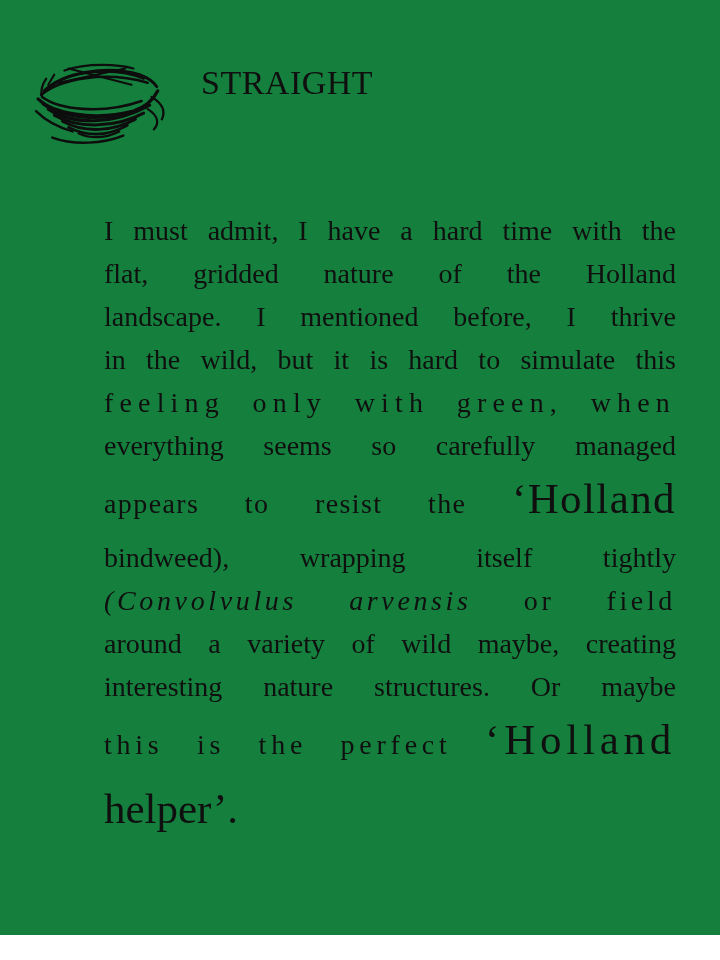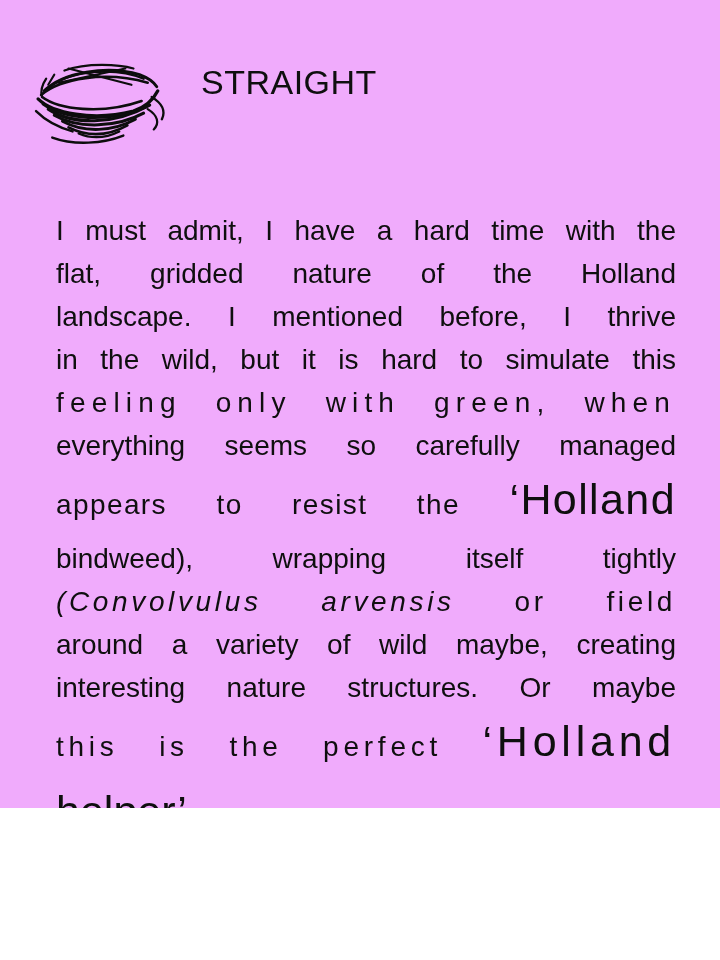--- a/index.html
+++ b/index.html
@@ -3,24 +3,24 @@
 <meta charset="utf-8">
 <style>
   html, body {
     margin: 0;
     padding: 0;
     background: #ffffff;
   }
   .page {
     position: relative;
     width: 720px;
-    height: 808px;
-    background: #f0abfc;
+    height: 935px;
+    background: #15803d;
     overflow: hidden;
-    font-family: Liberation Sans, sans-serif;
+    font-family: Liberation Serif, serif;
     color: #0f0f0f;
   }
   .nest-illustration {
     position: absolute;
     left: 34px;
     top: 56px;
     width: 136px;
     height: 90px;
   }
   .nest-illustration path {
@@ -44,20 +44,21 @@
     left: 56px;
     top: 209px;
     width: 620px;
     font-size: 28px;
     color: #0f0f0f;
   }
   .ln {
     text-align: justify;
     text-align-last: justify;
     line-height: 43px;
+    margin-left: 48px;
   }
   .ln.big-line {
     line-height: 64px;
   }
   .ln.last-line {
     text-align-last: left;
   }
   .big  { font-size: 43px; }
   .it   { font-style: italic; }
   .ls-wide { letter-spacing: 0.22em; }

